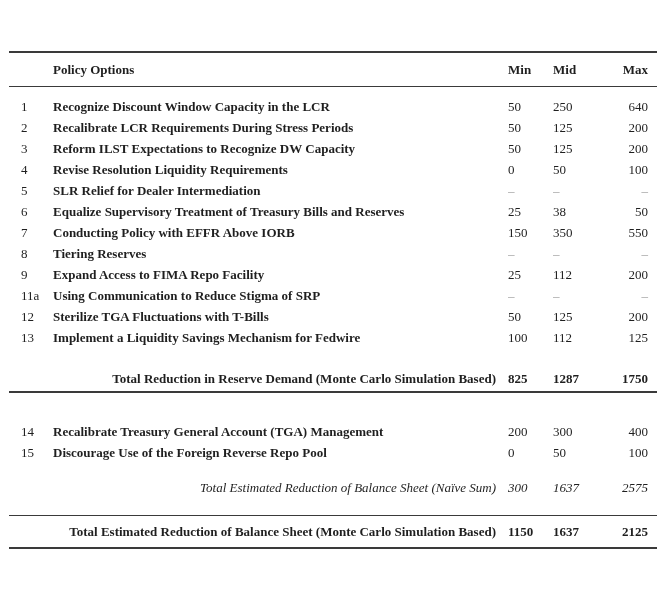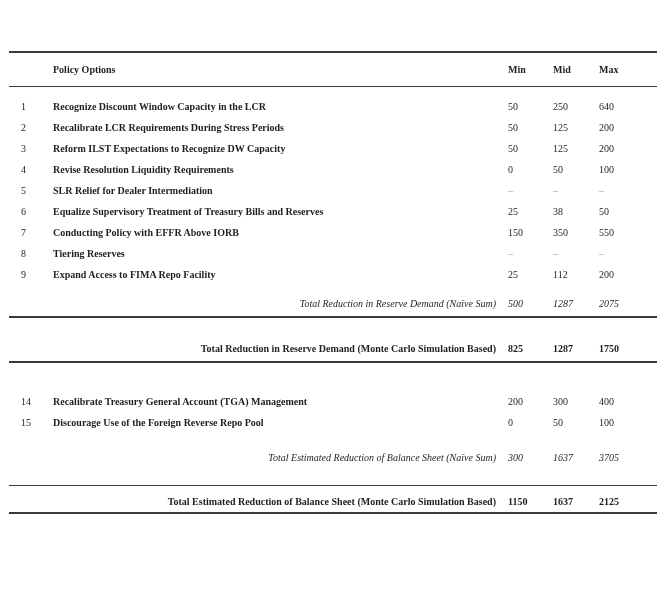--- a/index.html
+++ b/index.html
@@ -13,21 +13,21 @@
     width:671px;height:592px;background:var(--bg);
     font-family:"Liberation Serif","DejaVu Serif",serif;
     color:var(--text);
   }
   .page{position:relative;width:671px;height:592px;background:var(--bg);overflow:hidden;}
   table{
     border-collapse:collapse;
     table-layout:fixed;
     width:648px;
     margin:51px 0 0 9px;
-    font-size:10px;
+    font-size:13px;
     line-height:21px;
   }
   td{padding:0;vertical-align:middle;overflow:hidden;white-space:nowrap;}
   col.c-num{width:44px;}
   col.c-policy{width:455px;}
   col.c-min{width:45px;}
   col.c-mid{width:46px;}
   col.c-max{width:58px;}
 
   
@@ -36,37 +36,37 @@
     border-bottom:1px solid var(--rule);
     padding-top:9px;padding-bottom:9px;
     line-height:15px;
     font-weight:bold;
   }
 
   
   .num{padding-left:12px;text-align:left;}
   .policy{text-align:left;font-weight:bold;}
   .min,.mid{text-align:left;padding-right:2px;}
-  .max{padding-right:9px;}
+  .max{text-align:right;padding-right:9px;}
   .dash{color:var(--dash);}
 
   
   tbody.main tr:first-child td{padding-top:9px;}
 
   
   tr.naive td{font-style:italic;}
   tr.naive td.label{text-align:right;padding-right:12px;}
   tr.reserve-naive td{padding-top:8px;padding-bottom:2px;border-bottom:2px solid var(--rule);}
   tr.balance-naive td{padding-top:14px;padding-bottom:17px;border-bottom:1px solid var(--rule);}
 
   
   tr.mc td{font-weight:bold;}
   tr.mc td.label{text-align:right;padding-right:12px;}
   tr.reserve-mc td{padding-top:20px;padding-bottom:2px;border-bottom:2px solid var(--rule);}
-  tr.balance-mc td{padding-top:5px;border-bottom:2px solid var(--rule);}
+  tr.balance-mc td{padding-top:5px;padding-bottom:5px;border-bottom:2px solid var(--rule);}
 
   tbody.spacer td{height:19px;border:none;}
 </style>
 </head>
 <body>
 
 <div class="page">
   <table>
     <colgroup>
       <col class="c-num">
@@ -142,29 +142,44 @@
     <td class="mid dash">–</td>
     <td class="max dash">–</td>
   </tr>
         <tr>
     <td class="num">9</td>
     <td class="policy">Expand Access to FIMA Repo Facility</td>
     <td class="min">25</td>
     <td class="mid">112</td>
     <td class="max">200</td>
   </tr>
+        <tr>
+    <td class="num">11a</td>
+    <td class="policy">Using Communication to Reduce Stigma of SRP</td>
+    <td class="min dash">–</td>
+    <td class="mid dash">–</td>
+    <td class="max dash">–</td>
+  </tr>
+        <tr>
+    <td class="num">12</td>
+    <td class="policy">Sterilize TGA Fluctuations with T-Bills</td>
+    <td class="min">50</td>
+    <td class="mid">125</td>
+    <td class="max">200</td>
+  </tr>
+        <tr>
+    <td class="num">13</td>
+    <td class="policy">Implement a Liquidity Savings Mechanism for Fedwire</td>
+    <td class="min">100</td>
+    <td class="mid">112</td>
+    <td class="max">125</td>
+  </tr>
       </tbody>
 
     <tbody>
-      <tr class="naive reserve-naive">
-        <td class="label" colspan="2">Total Reduction in Reserve Demand (Naïve Sum)</td>
-        <td class="min">500</td>
-        <td class="mid">1287</td>
-        <td class="max">2075</td>
-      </tr>
       <tr class="mc reserve-mc">
         <td class="label" colspan="2">Total Reduction in Reserve Demand (Monte Carlo Simulation Based)</td>
         <td class="min">825</td>
         <td class="mid">1287</td>
         <td class="max">1750</td>
       </tr>
     </tbody>
 
     <tbody class="spacer">
       <tr>
@@ -187,21 +202,21 @@
     <td class="mid">50</td>
     <td class="max">100</td>
   </tr>
       </tbody>
 
     <tbody>
       <tr class="naive balance-naive">
         <td class="label" colspan="2">Total Estimated Reduction of Balance Sheet (Naïve Sum)</td>
         <td class="min">300</td>
         <td class="mid">1637</td>
-        <td class="max">3705</td>
+        <td class="max">2575</td>
       </tr>
       <tr class="mc balance-mc">
         <td class="label" colspan="2">Total Estimated Reduction of Balance Sheet (Monte Carlo Simulation Based)</td>
         <td class="min">1150</td>
         <td class="mid">1637</td>
         <td class="max">2125</td>
       </tr>
     </tbody>
   </table>
 </div>

